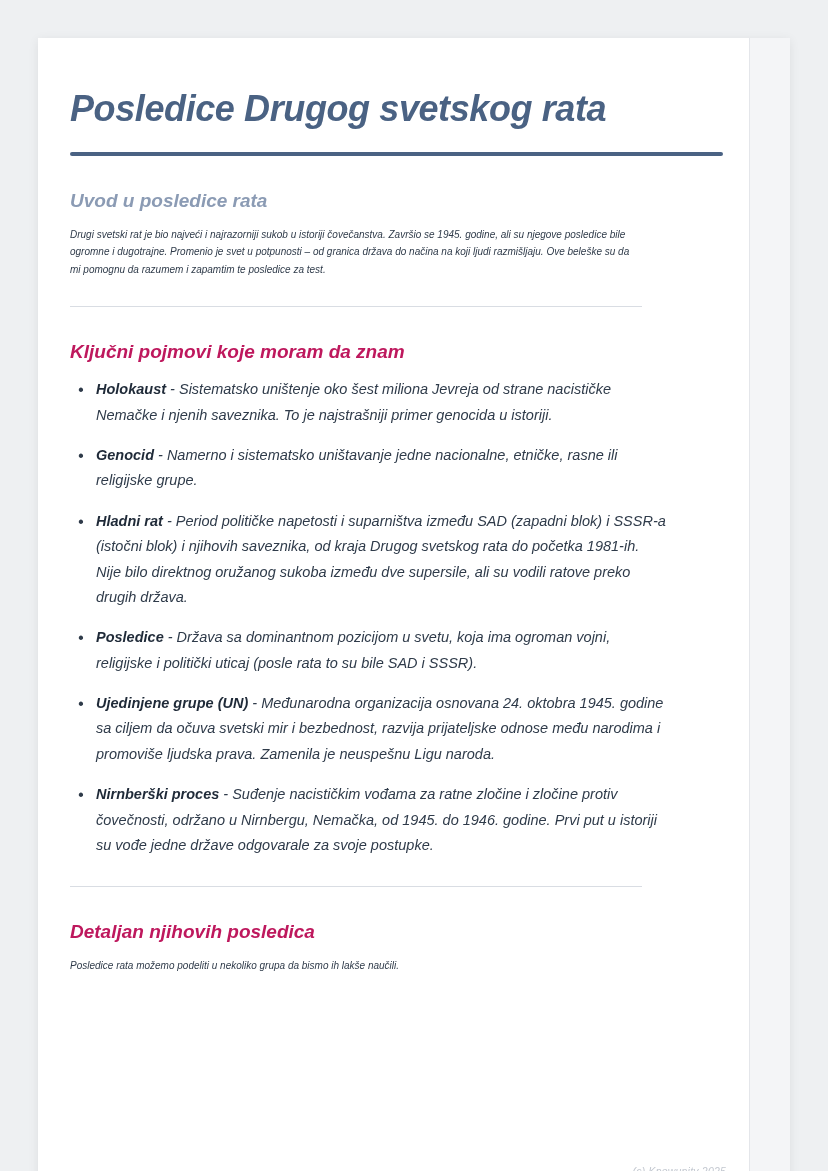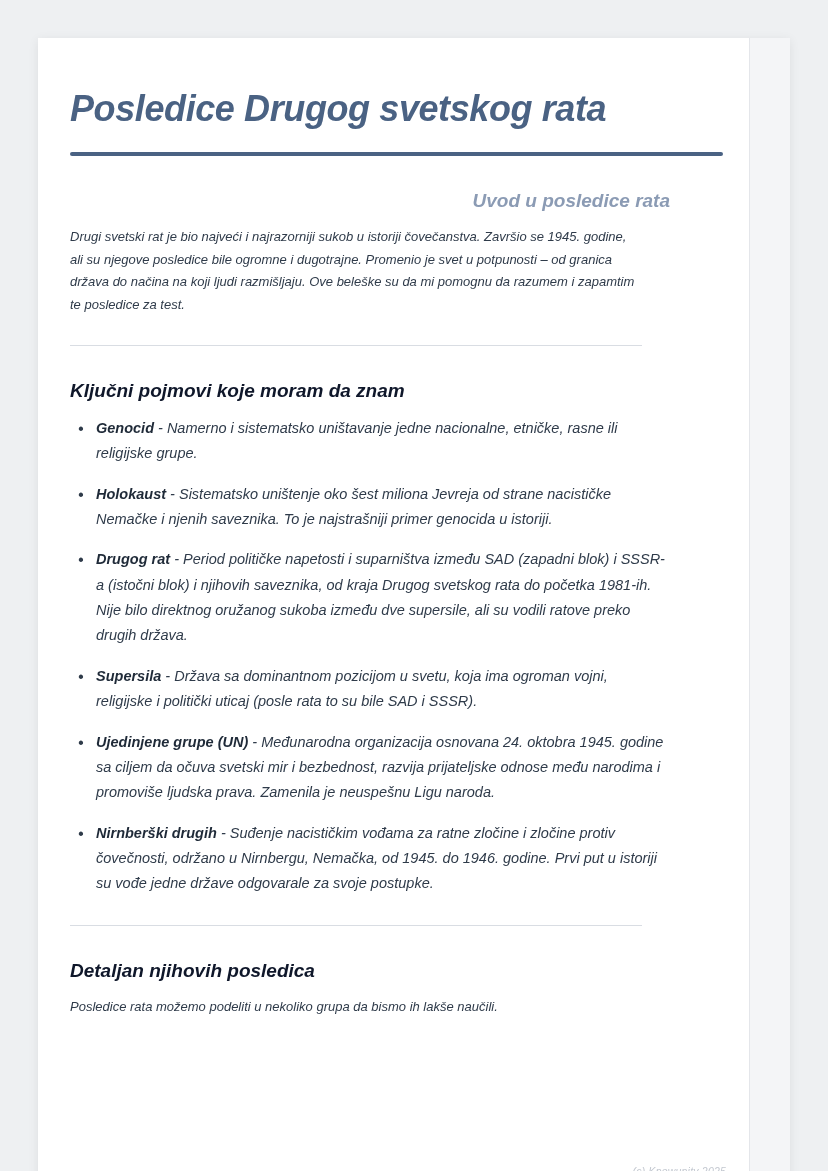--- a/index.html
+++ b/index.html
@@ -61,30 +61,29 @@
     margin-top: 22px;
     height: 4px;
     background: #4a6283;
     width: 653px;
     border-radius: 2px;
   }
 
   h2.section-title {
     font-size: 19px;
     font-weight: bold;
-    color: #0f172a;
+    color: #be185d;
     margin: 34px 0 14px 0;
   }
   h2.section-title.muted {
     color: #8b9bb4;
-    text-align: right;
   }
 
   p.body-text {
-    font-size: 13px;
+    font-size: 10px;
     line-height: 1.75;
     color: #2f3b4a;
     margin: 0 0 6px 0;
     max-width: 572px;
   }
 
   .divider {
     margin: 28px 0 0 0;
     height: 1px;
     background: #d9dde3;
@@ -138,36 +137,36 @@
       <div class="title-rule"></div>
 
       <h2 class="section-title muted">Uvod u posledice rata</h2>
       <p class="body-text">Drugi svetski rat je bio najveći i najrazorniji sukob u istoriji čovečanstva. Završio se 1945. godine, ali su njegove posledice bile ogromne i dugotrajne. Promenio je svet u potpunosti – od granica država do načina na koji ljudi razmišljaju. Ove beleške su da mi pomognu da razumem i zapamtim te posledice za test.</p>
 
       <div class="divider"></div>
 
       <h2 class="section-title">Ključni pojmovi koje moram da znam</h2>
       <ul class="term-list">
         <li>
+          <span class="term">Holokaust</span><span> - Sistematsko uništenje oko šest miliona Jevreja od strane nacističke Nemačke i njenih saveznika. To je najstrašniji primer genocida u istoriji.</span>
+        </li>
+        <li>
           <span class="term">Genocid</span><span> - Namerno i sistematsko uništavanje jedne nacionalne, etničke, rasne ili religijske grupe.</span>
         </li>
         <li>
-          <span class="term">Holokaust</span><span> - Sistematsko uništenje oko šest miliona Jevreja od strane nacističke Nemačke i njenih saveznika. To je najstrašniji primer genocida u istoriji.</span>
+          <span class="term">Hladni rat</span><span> - Period političke napetosti i suparništva između SAD (zapadni blok) i SSSR-a (istočni blok) i njihovih saveznika, od kraja Drugog svetskog rata do početka 1981-ih. Nije bilo direktnog oružanog sukoba između dve supersile, ali su vodili ratove preko drugih država.</span>
         </li>
         <li>
-          <span class="term">Drugog rat</span><span> - Period političke napetosti i suparništva između SAD (zapadni blok) i SSSR-a (istočni blok) i njihovih saveznika, od kraja Drugog svetskog rata do početka 1981-ih. Nije bilo direktnog oružanog sukoba između dve supersile, ali su vodili ratove preko drugih država.</span>
-        </li>
-        <li>
-          <span class="term">Supersila</span><span> - Država sa dominantnom pozicijom u svetu, koja ima ogroman vojni, religijske i politički uticaj (posle rata to su bile SAD i SSSR).</span>
+          <span class="term">Posledice</span><span> - Država sa dominantnom pozicijom u svetu, koja ima ogroman vojni, religijske i politički uticaj (posle rata to su bile SAD i SSSR).</span>
         </li>
         <li>
           <span class="term">Ujedinjene grupe (UN)</span><span> - Međunarodna organizacija osnovana 24. oktobra 1945. godine sa ciljem da očuva svetski mir i bezbednost, razvija prijateljske odnose među narodima i promoviše ljudska prava. Zamenila je neuspešnu Ligu naroda.</span>
         </li>
         <li>
-          <span class="term">Nirnberški drugih</span><span> - Suđenje nacističkim vođama za ratne zločine i zločine protiv čovečnosti, održano u Nirnbergu, Nemačka, od 1945. do 1946. godine. Prvi put u istoriji su vođe jedne države odgovarale za svoje postupke.</span>
+          <span class="term">Nirnberški proces</span><span> - Suđenje nacističkim vođama za ratne zločine i zločine protiv čovečnosti, održano u Nirnbergu, Nemačka, od 1945. do 1946. godine. Prvi put u istoriji su vođe jedne države odgovarale za svoje postupke.</span>
         </li>
       </ul>
 
       <div class="divider"></div>
 
       <h2 class="section-title">Detaljan njihovih posledica</h2>
       <p class="body-text">Posledice rata možemo podeliti u nekoliko grupa da bismo ih lakše naučili.</p>
 
     </div>
   </div>

